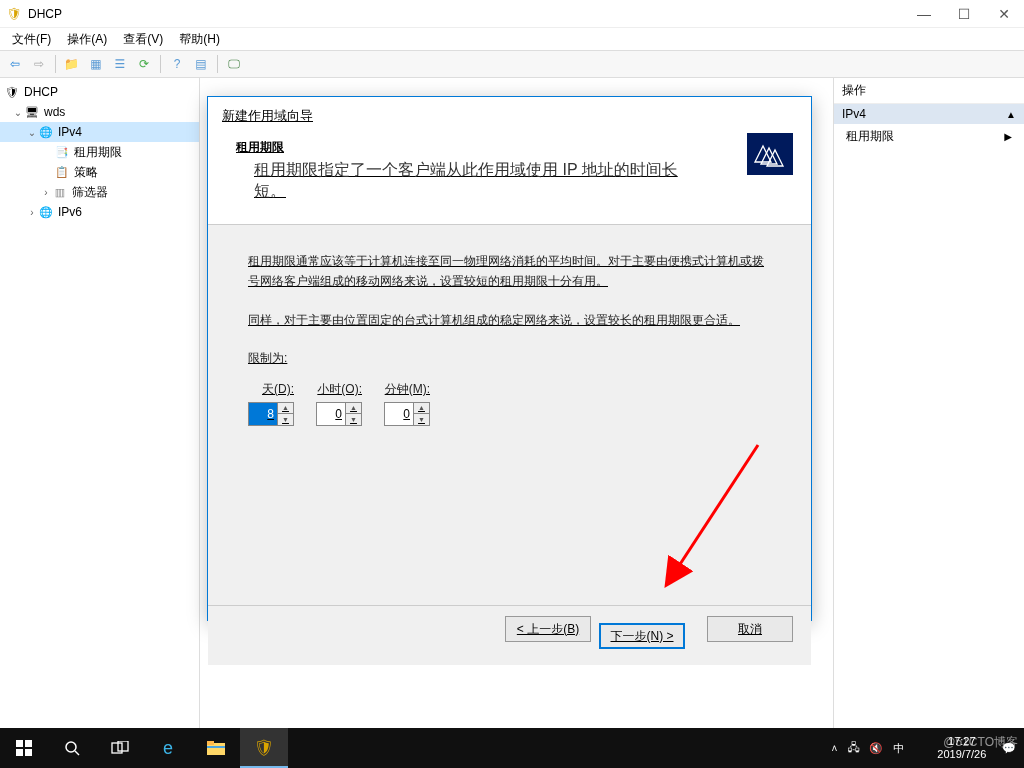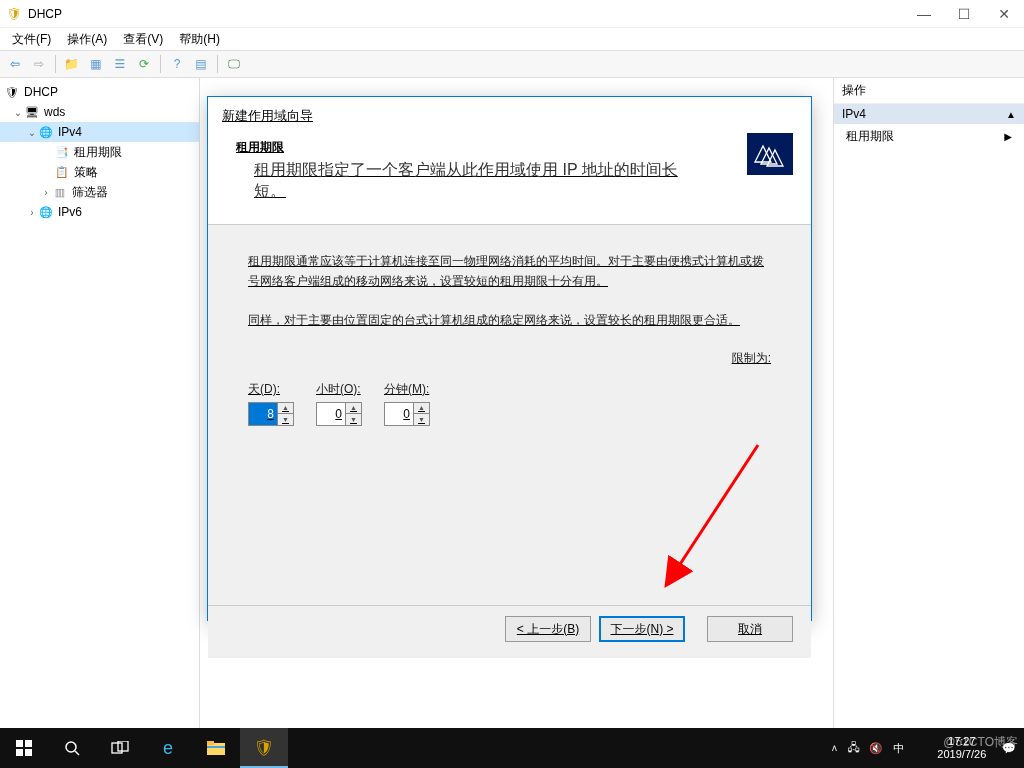--- a/index.html
+++ b/index.html
@@ -35,30 +35,30 @@
 .wizard { position: absolute; left: 207px; top: 96px; width: 605px; height: 525px; background: #fff; border: 1px solid #0078d7; box-shadow: 0 4px 18px rgba(0,0,0,0.25); z-index: 10; text-decoration: underline; }
 .wizard-title { padding: 10px 14px 4px; font-size: 13px; color: #000; }
 .wizard-head { padding: 4px 14px 22px; border-bottom: 1px solid #ccc; display: flex; gap: 48px; }
 .wizard-head-text { flex: 1; padding-left: 14px; padding-top: 6px; }
 .wizard-head-text .h1 { font-size: 12px; font-weight: bold; margin-bottom: 4px; }
 .wizard-head-text .h2 { font-size: 16px; color: #333; padding-left: 18px; }
 .wizard-head-icon { width: 46px; height: 42px; background: #001a5c; display: flex; align-items: center; justify-content: center; color: #fff; font-size: 22px; margin-right: 4px; }
 .wizard-body { background: #f0f0f0; padding: 26px 40px 10px 40px; height: 380px; font-size: 12px; color: #222; overflow: hidden; }
 .wizard-body p { margin-bottom: 18px; line-height: 1.7; }
 .duration-row { display: flex; gap: 22px; margin-top: 6px; }
-.duration-col { display: flex; flex-direction: column; align-items: flex-start; font-size: 12px; }
+.duration-col { display: flex; flex-direction: column; align-items: flex-end; font-size: 12px; }
 .spinner { display: flex; margin-top: 4px; border: 1px solid #888; background: #fff; height: 24px; }
 .spinner input { width: 28px; border: none; text-align: right; padding-right: 3px; font-size: 12px; outline: none; }
 .spinner input.sel { background: #0078d7; color: #fff; }
 .spinner .arrows { width: 16px; display: flex; flex-direction: column; border-left: 1px solid #888; }
 .spinner .arrows div { flex: 1; font-size: 7px; display: flex; align-items: center; justify-content: center; background: #eee; color: #555; }
 .spinner .arrows div:first-child { border-bottom: 1px solid #888; }
 .wizard-footer { background: #f0f0f0; padding: 10px 18px 16px; display: flex; justify-content: flex-end; gap: 8px; border-top: 1px solid #ccc; }
 .wizard-footer button { min-width: 86px; height: 26px; font-size: 12px; background: #e9e9e9; border: 1px solid #999; }
-.wizard-footer button.primary { border: 2px solid #0078d7; background: #e9e9e9; }
+.wizard-footer button.primary { border: 2px solid #0078d7; background: #e9e9e9; margin-top: 7px; }
 
 .arrow-annotation { position: absolute; left: 653px; top: 440px; width: 120px; height: 150px; z-index: 20; pointer-events: none; }
 
 .taskbar { position: absolute; bottom: 0; left: 0; right: 0; height: 40px; background: #101010; display: flex; align-items: center; color: #fff; }
 .taskbar .tbtn { width: 48px; height: 40px; display: flex; align-items: center; justify-content: center; color: #fff; font-size: 16px; }
 .taskbar .tbtn.active { background: #333; border-bottom: 2px solid #76b9ed; }
 .taskbar .spacer { flex: 1; }
 .taskbar .tray { display: flex; align-items: center; gap: 10px; padding-right: 8px; font-size: 11px; }
 .taskbar .clock { text-align: center; line-height: 1.2; font-size: 11px; padding: 0 6px; margin-left: 17px; }
 
@@ -170,21 +170,21 @@
             <path d="M2 22 L10 6 L18 22 Z"></path>
             <path d="M8 24 L16 8 L24 24 Z"></path>
             <path d="M14 26 L22 10 L30 26 Z"></path>
           </g>
         </svg>
     </div>
   </div>
   <div class="wizard-body">
     <p>租用期限通常应该等于计算机连接至同一物理网络消耗的平均时间。对于主要由便携式计算机或拨号网络客户端组成的移动网络来说，设置较短的租用期限十分有用。</p>
     <p>同样，对于主要由位置固定的台式计算机组成的稳定网络来说，设置较长的租用期限更合适。</p>
-    <p style="margin-bottom:12px;text-align:right;">限制为:</p>
+    <p style="margin-bottom:12px;">限制为:</p>
     <div class="duration-row">
       <div class="duration-col">
         <span>天(D):</span>
         <div class="spinner">
           <input class="sel" value="8" style="">
           <div class="arrows">
               <div>▲</div>
               <div>▼</div>
             </div>
         </div>

